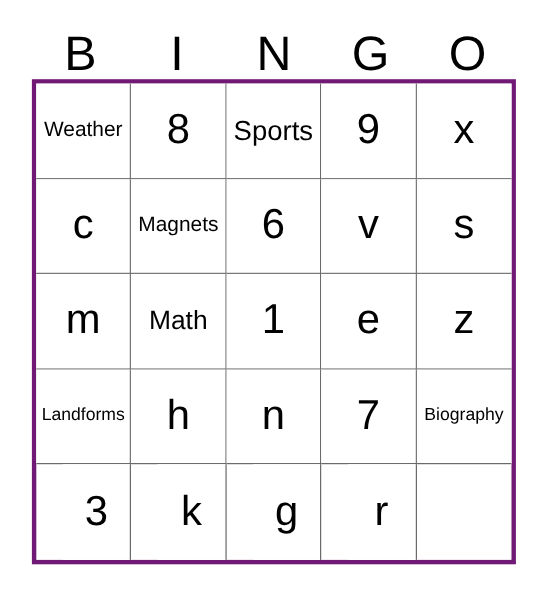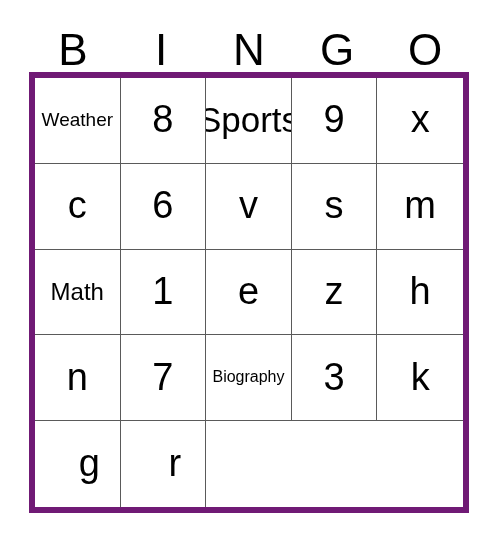--- a/index.html
+++ b/index.html
@@ -41,21 +41,21 @@
     letter-spacing: 0px;
     color: #000000;
   }
   
   #grid {
     position: absolute;
     left: 29px;
     top: 72px;
     width: 440px;
     height: 441px;
-    border: 6px solid #701a75;
+    border: 4px solid #701a75;
     box-sizing: border-box;
     display: grid;
     grid-template-columns: repeat(5, 1fr);
     grid-template-rows: repeat(5, 1fr);
   }
   .cell {
     position: relative;
     border-right: 1px solid #5a5a5a;
     border-bottom: 1px solid #5a5a5a;
     box-sizing: border-box;
@@ -94,30 +94,33 @@
     </div>
 
   <div id="grid">
       <div class="cell">
         <span class="cell-text t-md">Weather</span>
       </div>
       <div class="cell">
         <span class="cell-text t-xl">8</span>
       </div>
       <div class="cell">
-        <span class="cell-text t-lg" style="font-size: 35px;">Sports</span>
+        <span class="cell-text t-lg" style="font-size: 25px;">Sports</span>
       </div>
       <div class="cell">
         <span class="cell-text t-xl">9</span>
       </div>
       <div class="cell">
         <span class="cell-text t-xl">x</span>
       </div>
       <div class="cell">
         <span class="cell-text t-xl">c</span>
+      </div>
+      <div class="cell">
+        <span class="cell-text t-md">Magnets</span>
       </div>
       <div class="cell">
         <span class="cell-text t-xl">6</span>
       </div>
       <div class="cell">
         <span class="cell-text t-xl">v</span>
       </div>
       <div class="cell">
         <span class="cell-text t-xl">s</span>
       </div>
@@ -128,20 +131,23 @@
         <span class="cell-text t-lg">Math</span>
       </div>
       <div class="cell">
         <span class="cell-text t-xl">1</span>
       </div>
       <div class="cell">
         <span class="cell-text t-xl">e</span>
       </div>
       <div class="cell">
         <span class="cell-text t-xl">z</span>
+      </div>
+      <div class="cell">
+        <span class="cell-text t-sm">Landforms</span>
       </div>
       <div class="cell">
         <span class="cell-text t-xl">h</span>
       </div>
       <div class="cell">
         <span class="cell-text t-xl">n</span>
       </div>
       <div class="cell">
         <span class="cell-text t-xl">7</span>
       </div>

